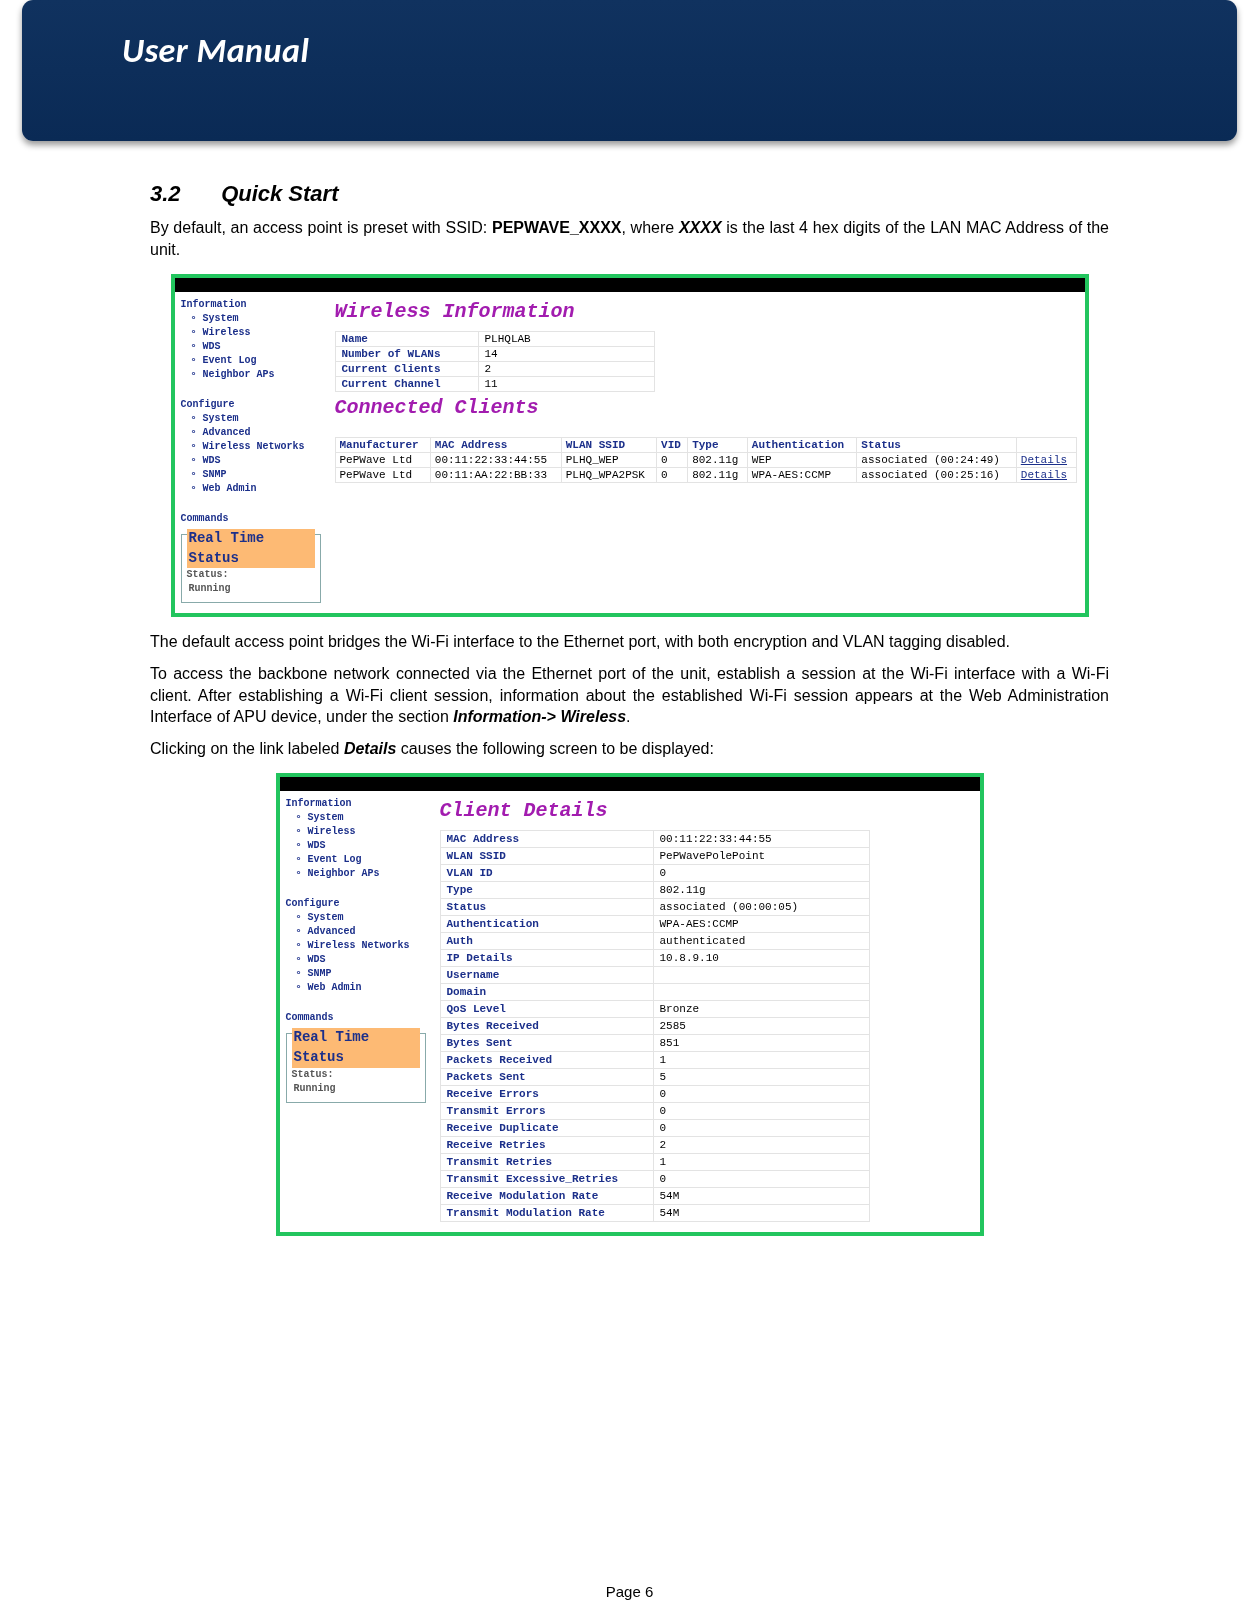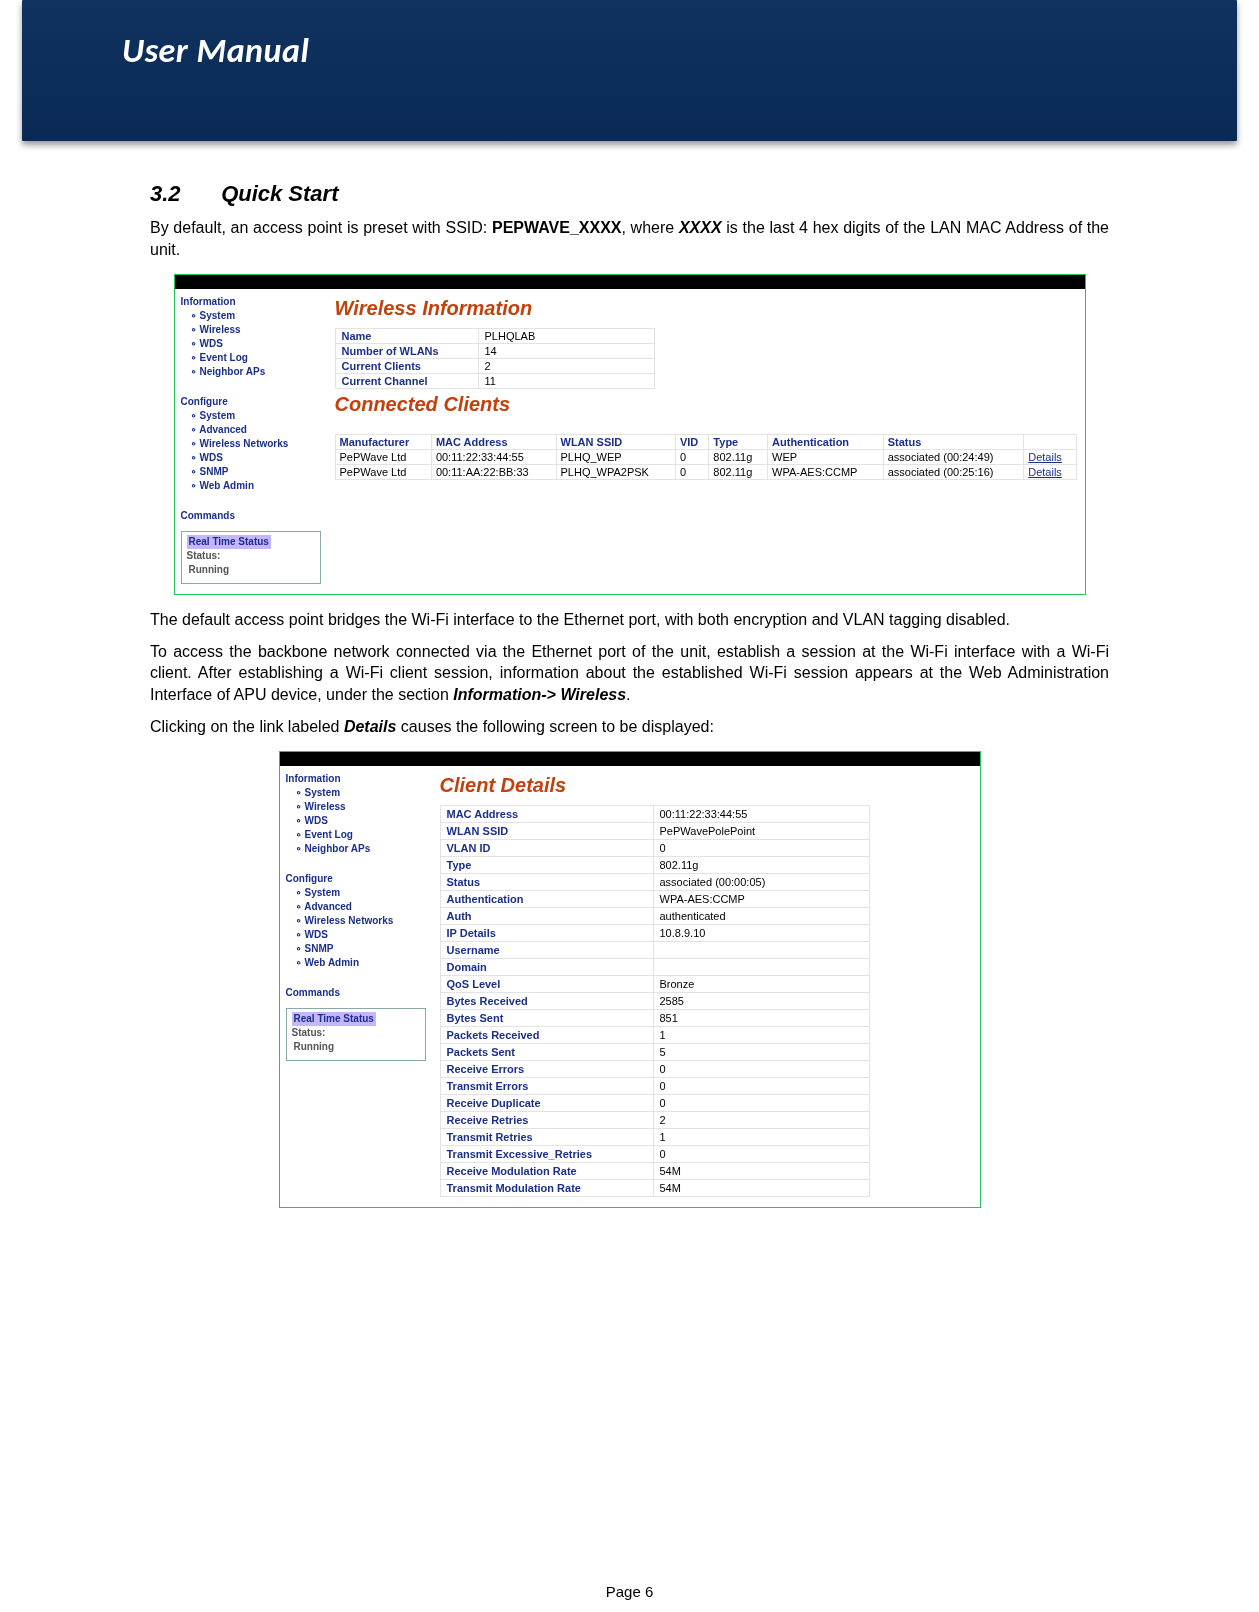--- a/index.html
+++ b/index.html
@@ -1,34 +1,34 @@
 <!DOCTYPE html>
 <html><head>
 <meta charset="utf-8">
 <style>
 html,body{margin:0;padding:0;font-family:Verdana,Arial,sans-serif;background:#fff;color:#000}
 .page{width:1259px;min-height:1612px;margin:0 auto;position:relative}
-.header-band{background:linear-gradient(#10325f,#0a2a55);border-radius:1px;margin:0 22px;padding:30px 0 70px 0;box-shadow:0 4px 6px rgba(0,0,0,.4)}
+.header-band{background:linear-gradient(#10325f,#0a2a55);border-radius:11px;margin:0 22px;padding:30px 0 70px 0;box-shadow:0 4px 6px rgba(0,0,0,.4)}
 .header-title{color:#fff;font-size:34px;font-weight:bold;font-style:italic;padding-left:100px;letter-spacing:.5px;font-family:Calibri,Arial,sans-serif}
 .content{padding:40px 150px 0 150px}
 .sec-head{font-size:22px;font-weight:bold;font-style:italic;font-family:Liberation Sans, sans-serif}
 .sec-head .num{display:inline-block;width:65px}
 p.body{font-size:16px;line-height:1.35;margin:10px 0;text-align:justify}
-.embed{margin:14px auto;border:1px solid #22c55e;background:#fff;font-family:Liberation Sans, sans-serif}
+.embed{margin:14px auto;border:4px solid #22c55e;background:#fff;font-family:Liberation Mono, monospace}
 .embed .topbar{height:14px;background:#000}
 .embed .main{display:flex}
 .sidebar{width:140px;padding:6px 6px 10px 6px;font-size:10px;color:#1b2f8a;font-weight:bold;line-height:1.4}
 .sidebar .sub{padding-left:10px;font-weight:bold}
 .sidebar .grp{margin-top:16px}
 .side-box{border:1px solid #8aa;margin-top:8px;padding:3px 5px 6px 5px;font-size:10px}
-.side-box .leg{color:#1b2f8a;font-weight:bold;font-size:10px;margin-top:-9px;background:#c4b5fd;display:inline-block;padding:0 2px}
+.side-box .leg{color:#1b2f8a;font-weight:bold;font-size:14px;margin-top:-9px;background:#fdba74;display:inline-block;padding:0 2px}
 .side-box .k{color:#555;font-weight:bold}
 .side-box .v{color:#555;font-weight:bold;padding-left:2px}
 .panel{flex:1;padding:4px 8px 10px 8px}
-.panel h3{color:#c2410c;font-size:20px;font-weight:bold;font-style:italic;margin:4px 0 8px 0}
+.panel h3{color:#a21caf;font-size:20px;font-weight:bold;font-style:italic;margin:4px 0 8px 0}
 .info-tbl{border-collapse:collapse;font-size:11px;width:320px}
 .info-tbl td{border:1px solid #e3e3e3;padding:1px 6px}
 .info-tbl td:first-child{color:#1b2f8a;font-weight:bold;width:130px}
 .cc-tbl{border-collapse:collapse;font-size:11px;width:100%;margin-top:18px}
 .cc-tbl th{color:#1b2f8a;font-weight:bold;text-align:left;padding:1px 4px;border:1px solid #e3e3e3;font-size:11px}
 .cc-tbl td{padding:1px 4px;border:1px solid #e3e3e3}
 .cc-tbl a{color:#1b2f8a;text-decoration:underline}
 .det-tbl{border-collapse:collapse;font-size:11px;width:430px}
 .det-tbl td{border:1px solid #e3e3e3;padding:0 6px;height:16px}
 .det-tbl td:first-child{color:#1b2f8a;font-weight:bold;width:200px}

